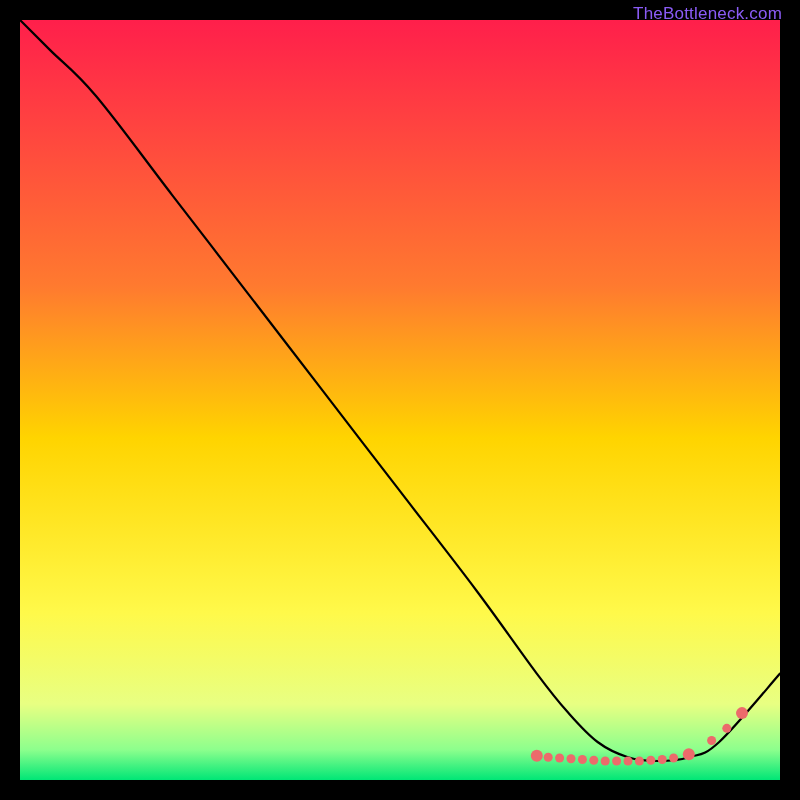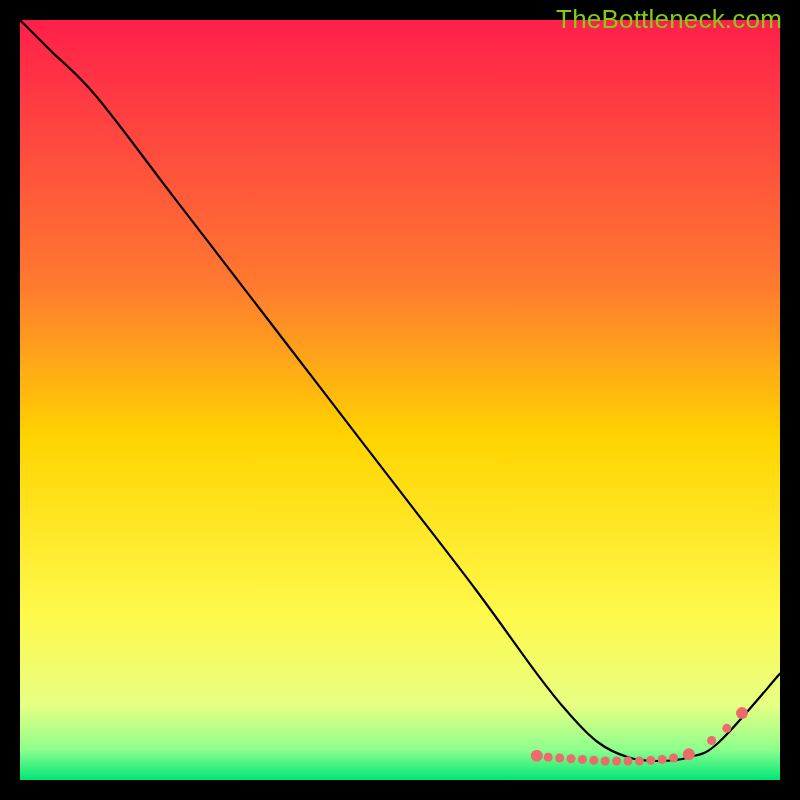--- a/index.html
+++ b/index.html
@@ -8,22 +8,22 @@
     height: 800px;
     background: #000;
     position: relative;
     font-family: Arial, Helvetica, sans-serif;
     overflow: hidden;
   }
   .watermark {
     position: absolute;
     top: 4px;
     right: 18px;
-    color: #84cc16;
-    font-size: 26px;
+    color: #8b5cf6;
+    font-size: 17px;
     font-weight: 400;
     z-index: 10;
     letter-spacing: 0.2px;
   }
   .frame {
     position: absolute;
     left: 20px;
     top: 20px;
     width: 760px;
     height: 760px;

